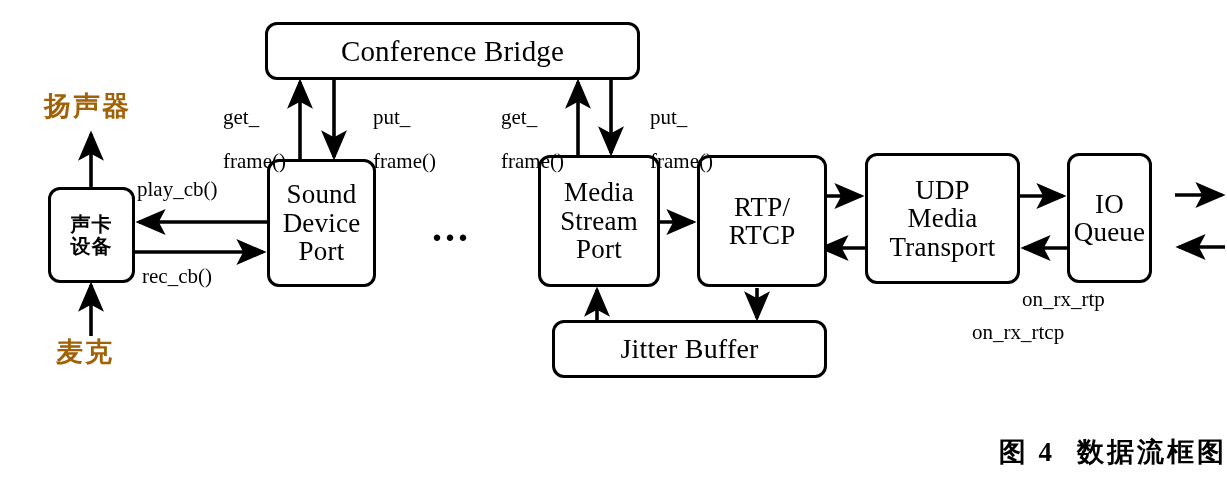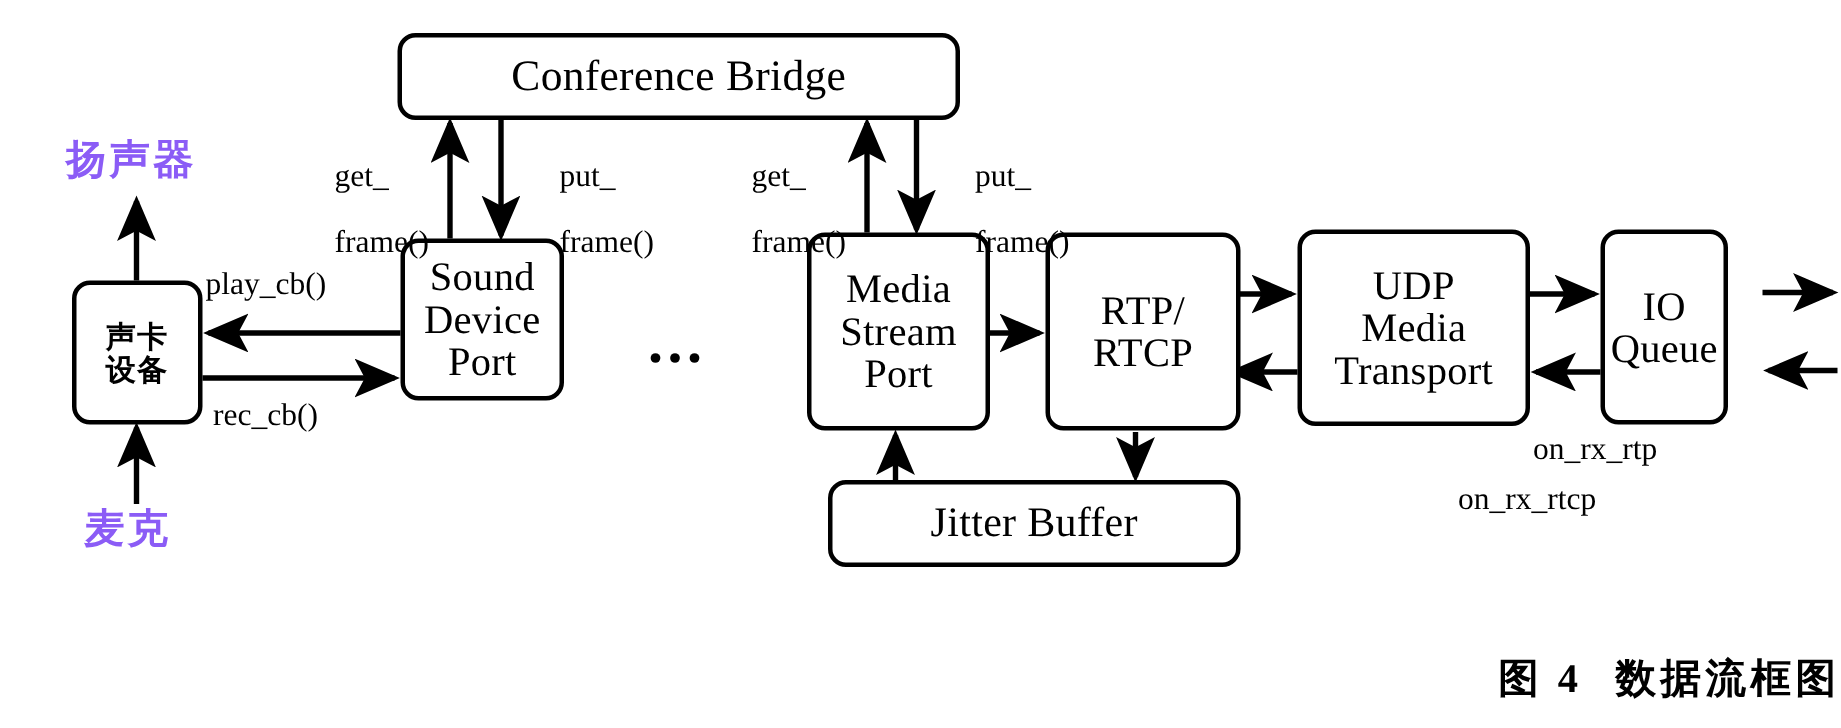--- a/index.html
+++ b/index.html
@@ -51,21 +51,21 @@
     z-index:4;
     color:#000;
   }
   .free-label{
     position:absolute;
     font-family:Liberation Mono, monospace;
     font-size:27px;
     font-weight:600;
     letter-spacing:2px;
     z-index:4;
-    color:#8b5cf6;
+    color:#a16207;
   }
   .ellipsis{
     position:absolute;
     font-family:"Liberation Serif", serif;
     font-size:40px;
     font-weight:700;
     letter-spacing:3px;
     line-height:1;
     z-index:4;
   }
@@ -132,21 +132,21 @@
     <span class="lbl">Conference Bridge</span>
   </div>
 
   <div class="node cjk" style="left:48px; top:187px; width:87px; height:96px;">
     <span class="lbl">
       <span>声卡</span><br>
       <span>设备</span>
     </span>
   </div>
 
-  <div class="node" style="left:267px; top:159px; width:109px; height:108px;">
+  <div class="node" style="left:267px; top:159px; width:109px; height:128px;">
     <span class="lbl">
       <span>Sound</span><br>
       <span>Device</span><br>
       <span>Port</span>
     </span>
   </div>
 
   <div class="node" style="left:538px; top:155px; width:122px; height:132px;">
     <span class="lbl">
       <span>Media</span><br>

